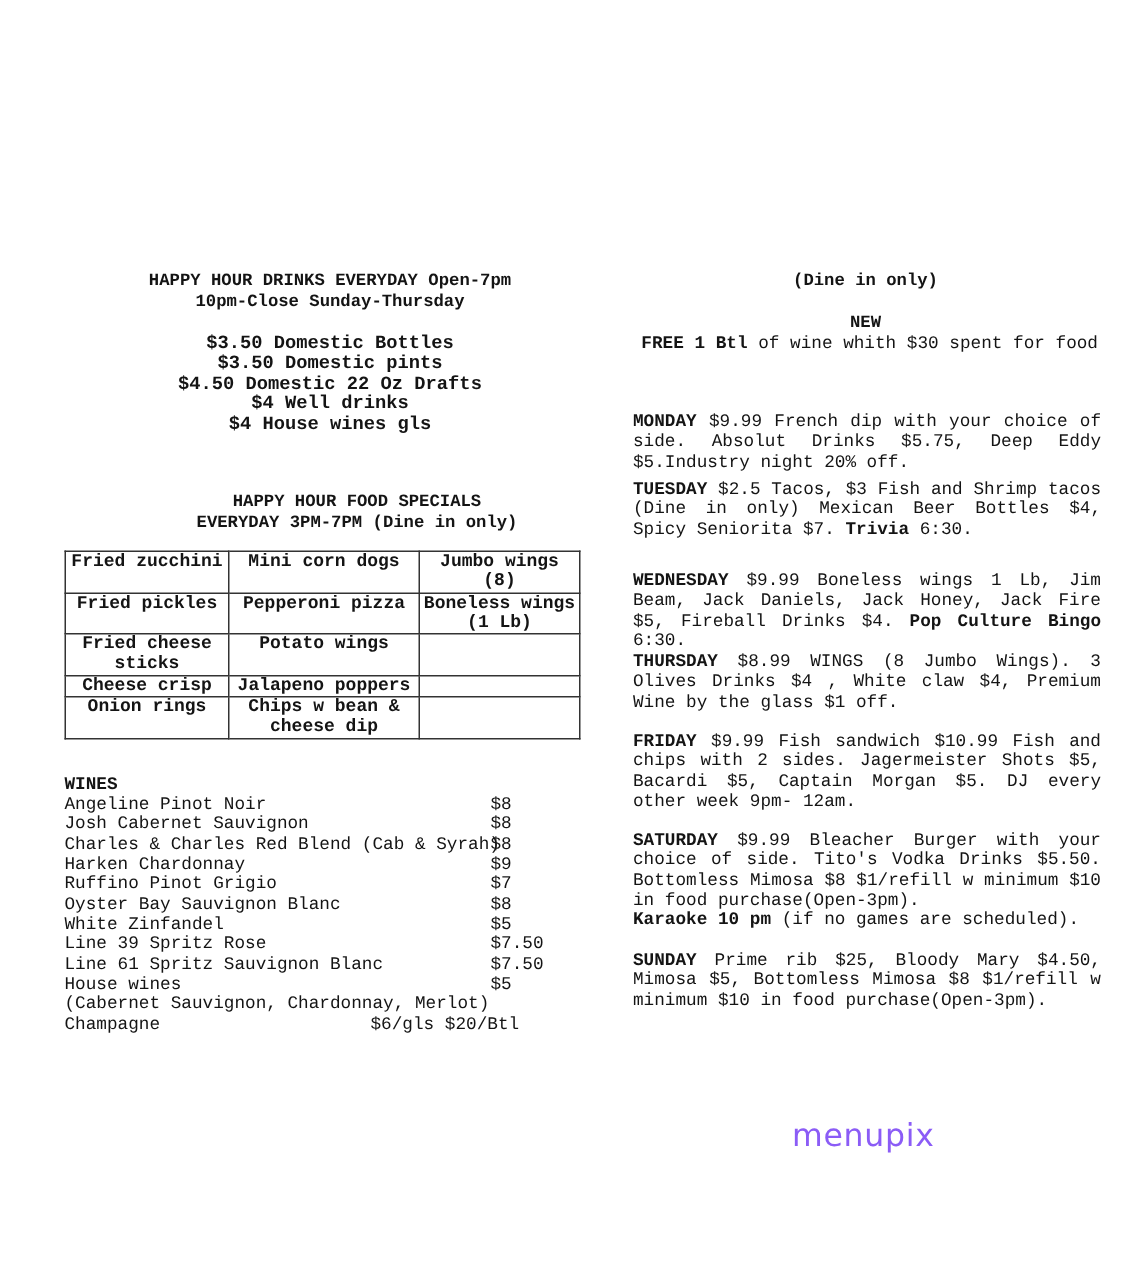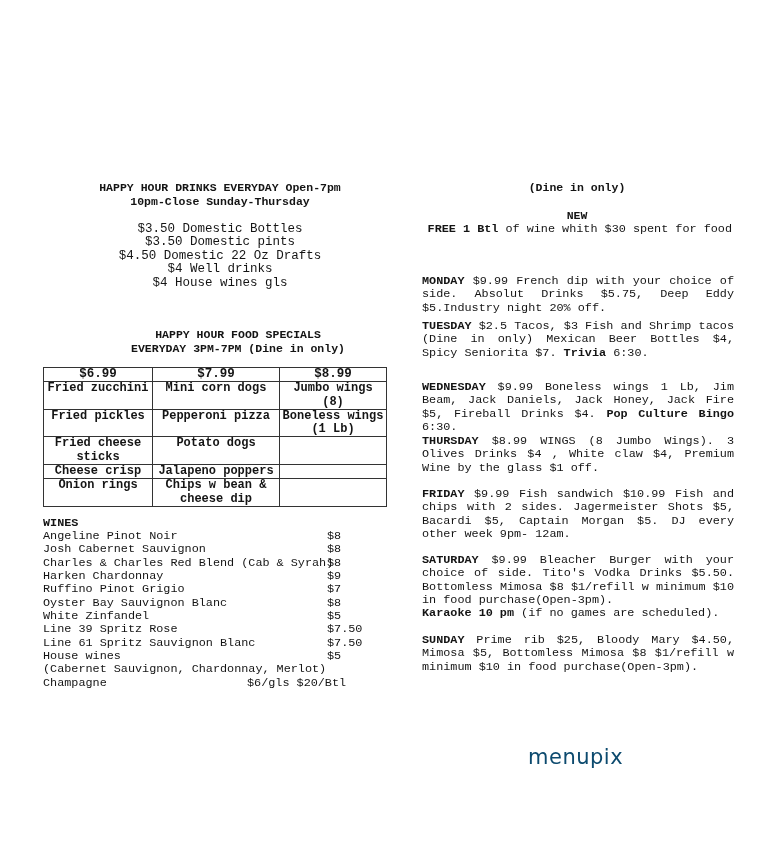--- a/index.html
+++ b/index.html
@@ -10,21 +10,21 @@
     font-size: 12px;
   }
   .b { font-weight: bold; }
   .center { text-align: center; }
   .block { position: absolute; }
   .line { white-space: pre; line-height: 13.3px; }
 
   
   #hh-drinks { left: 60px; top: 181px; width: 320px; }
   #hh-drinks .title { font-weight: bold; font-size: 11.5px; line-height: 14px; }
-  #hh-drinks .items { margin-top: 14px; font-weight: normal; font-size: 12.5px; line-height: 13.4px; text-align: center; }
+  #hh-drinks .items { margin-top: 14px; font-weight: bold; font-size: 12.5px; line-height: 13.4px; text-align: center; }
 
   #hh-food { left: 78px; top: 328px; width: 320px; }
   #hh-food .title { font-weight: bold; font-size: 11.5px; line-height: 14px; }
 
   #food-table {
     position: absolute; left: 43px; top: 367px; width: 344px;
     border-collapse: collapse; font-size: 12px;
   }
   #food-table th, #food-table td {
     border: 1px solid #333; padding: 0 2px; text-align: center;
@@ -50,21 +50,21 @@
   #daily .new-head { margin-top: 14px; font-weight: bold; font-size: 11.5px; line-height: 13px; }
   #daily .new-line { font-size: 11.8px; line-height: 14px; text-align: right; padding-right: 2px; }
   .day {
     position: absolute; left: 422px; width: 312px;
     font-size: 11.8px; line-height: 13.3px; text-align: justify;
   }
   .day .dname { font-weight: bold; }
 
   #watermark {
     position: absolute; left: 528px; top: 745px;
-    font-family: "DejaVu Sans", sans-serif; font-size: 21px; color: #0c4a6e;
+    font-family: "DejaVu Sans", sans-serif; font-size: 21px; color: #8b5cf6;
     letter-spacing: 0.5px;
   }
 </style>
 </head>
 <body>
 
 <div class="block center" id="hh-drinks">
   <div class="title">HAPPY HOUR DRINKS EVERYDAY Open-7pm</div>
   <div class="title">10pm-Close Sunday-Thursday</div>
   <div class="items">
@@ -76,38 +76,33 @@
   </div>
 </div>
 
 <div class="block center" id="hh-food">
   <div class="title">HAPPY HOUR FOOD SPECIALS</div>
   <div class="title">EVERYDAY 3PM-7PM (Dine in only)</div>
 </div>
 
 <table id="food-table">
   <tbody>
-      <tr>
-    <th>$6.99</th>
-    <th>$7.99</th>
-    <th>$8.99</th>
-  </tr>
   <tr class="r0">
     <td class="c0">Fried zucchini</td>
     <td class="c1">Mini corn dogs</td>
     <td>Jumbo wings (8)</td>
   </tr>
   <tr class="r1">
     <td class="c0">Fried pickles</td>
     <td class="c1">Pepperoni pizza</td>
     <td>Boneless wings (1 Lb)</td>
   </tr>
   <tr class="r2">
     <td class="c0">Fried cheese sticks</td>
-    <td class="c1">Potato dogs</td>
+    <td class="c1">Potato wings</td>
     <td></td>
   </tr>
   <tr class="r3">
     <td class="c0">Cheese crisp</td>
     <td class="c1">Jalapeno poppers</td>
     <td></td>
   </tr>
   <tr class="r4">
     <td class="c0">Onion rings</td>
     <td class="c1">Chips w bean &amp; cheese dip</td>

